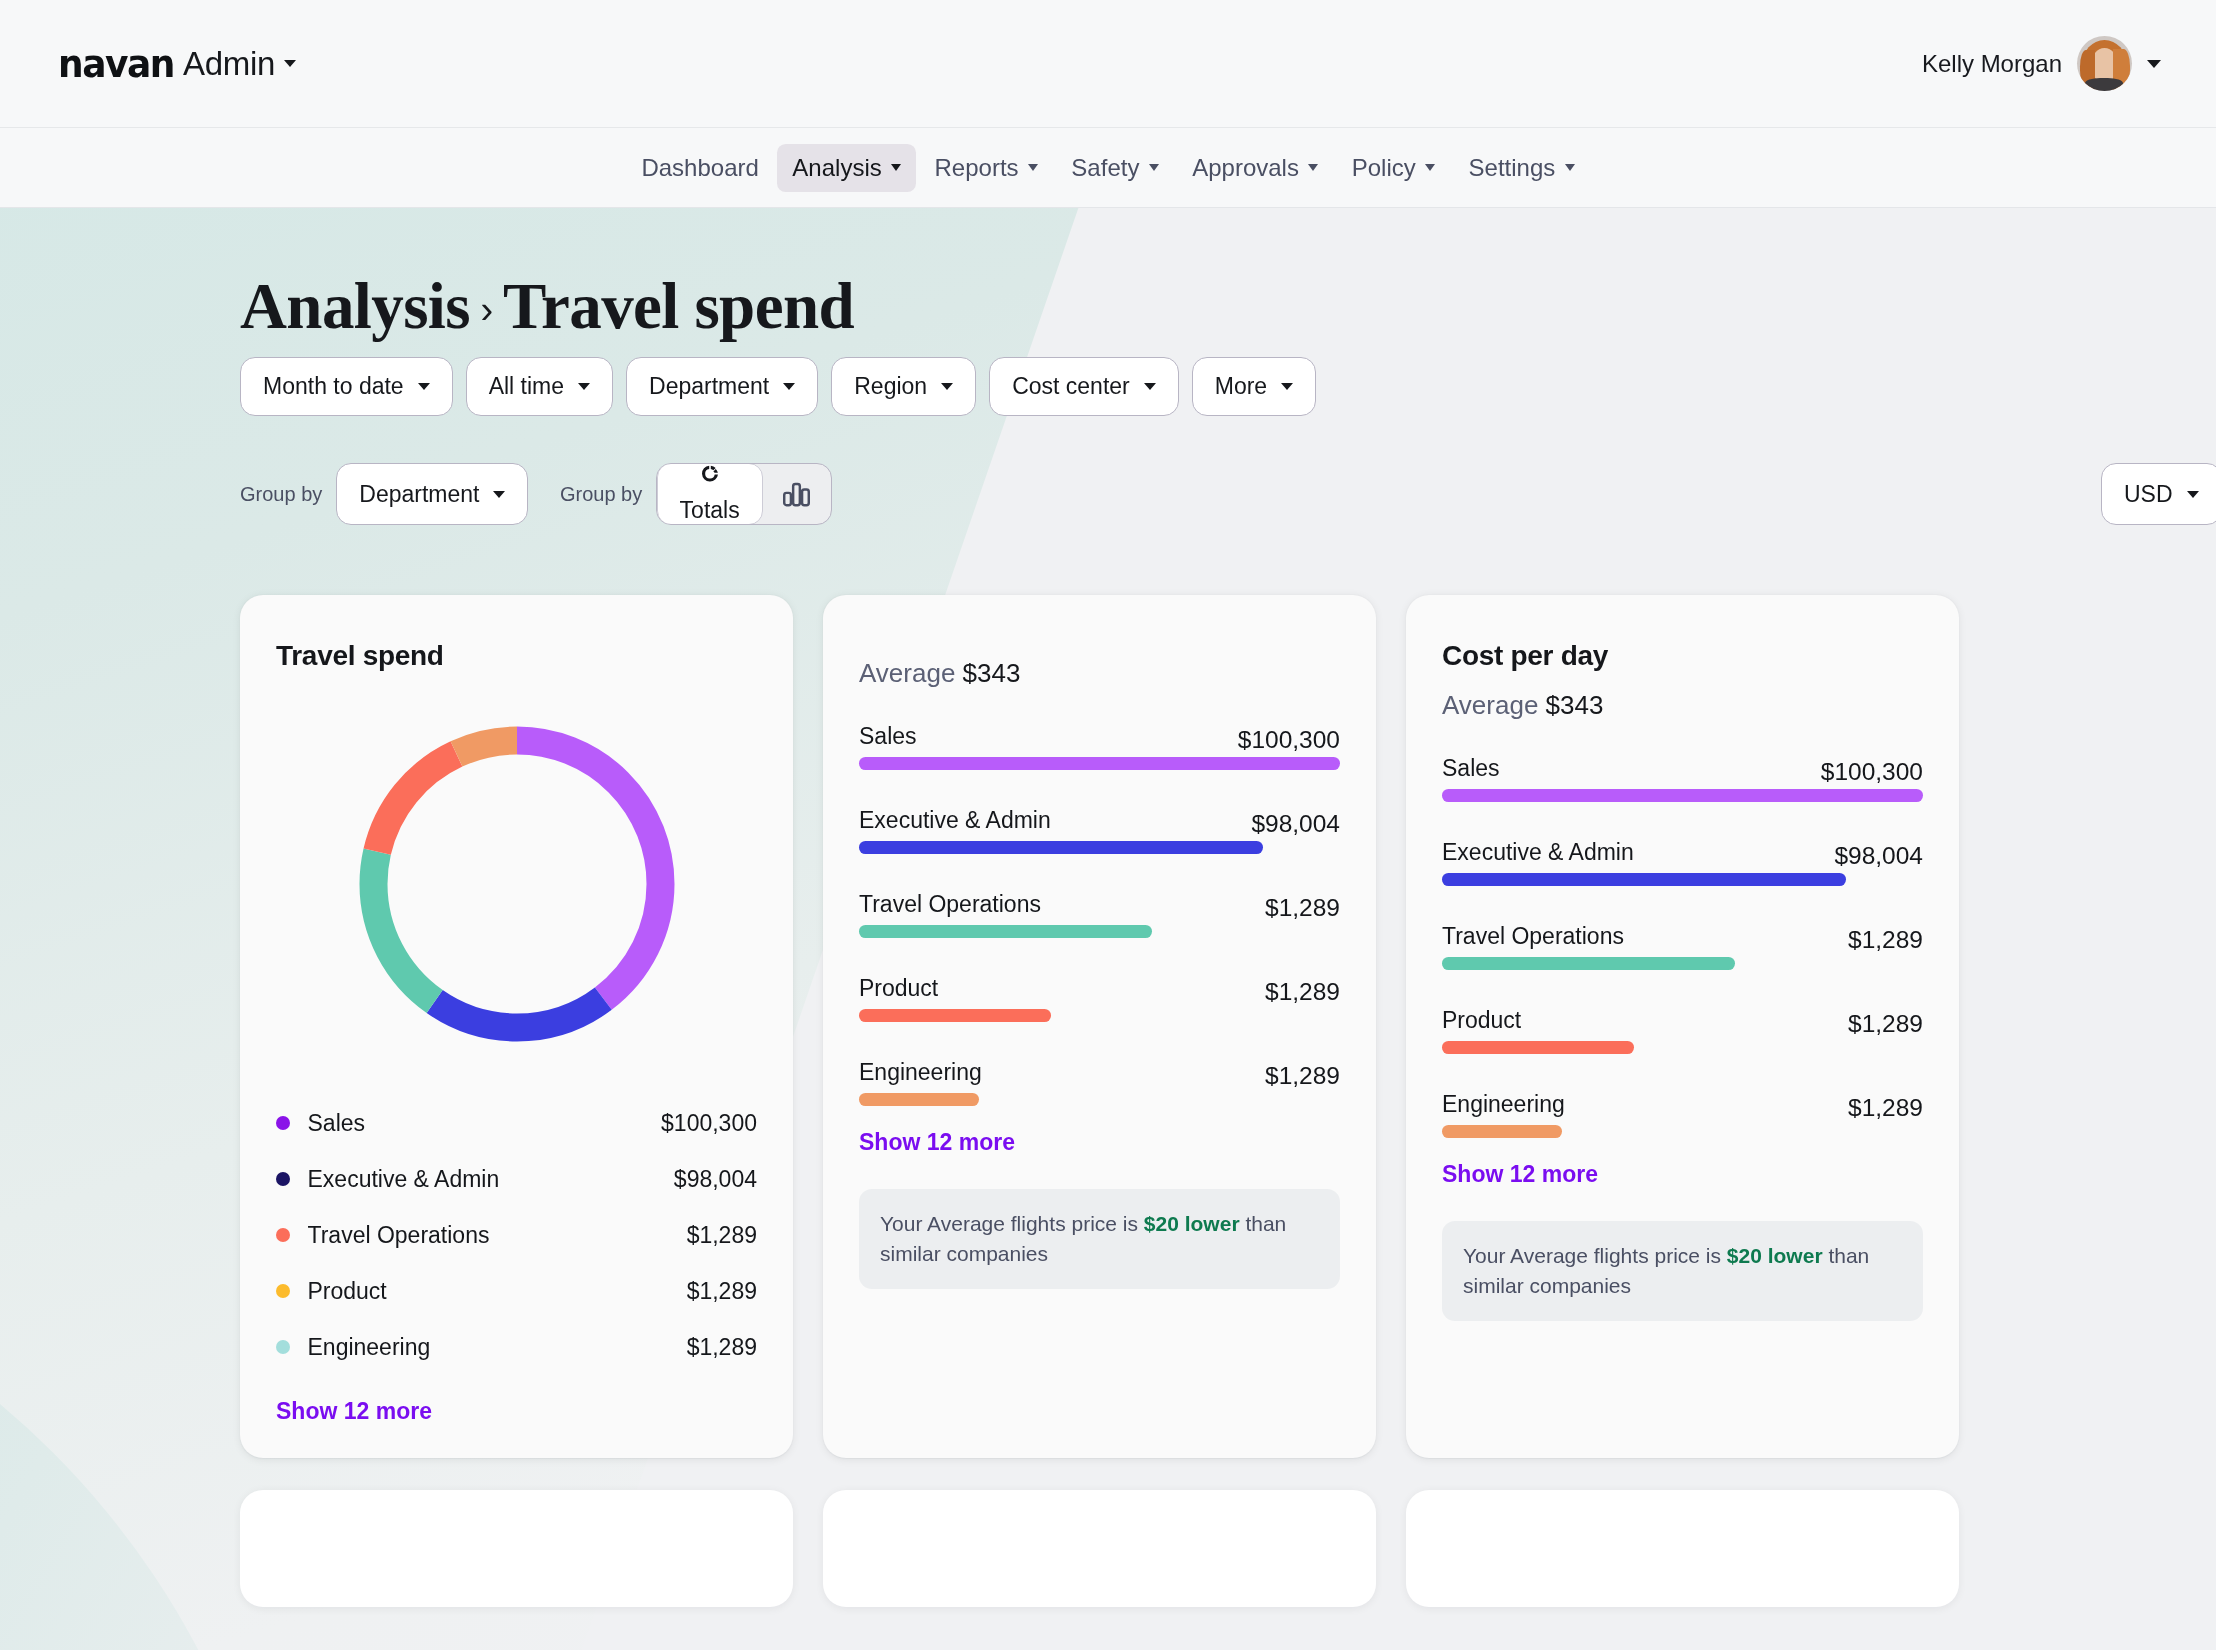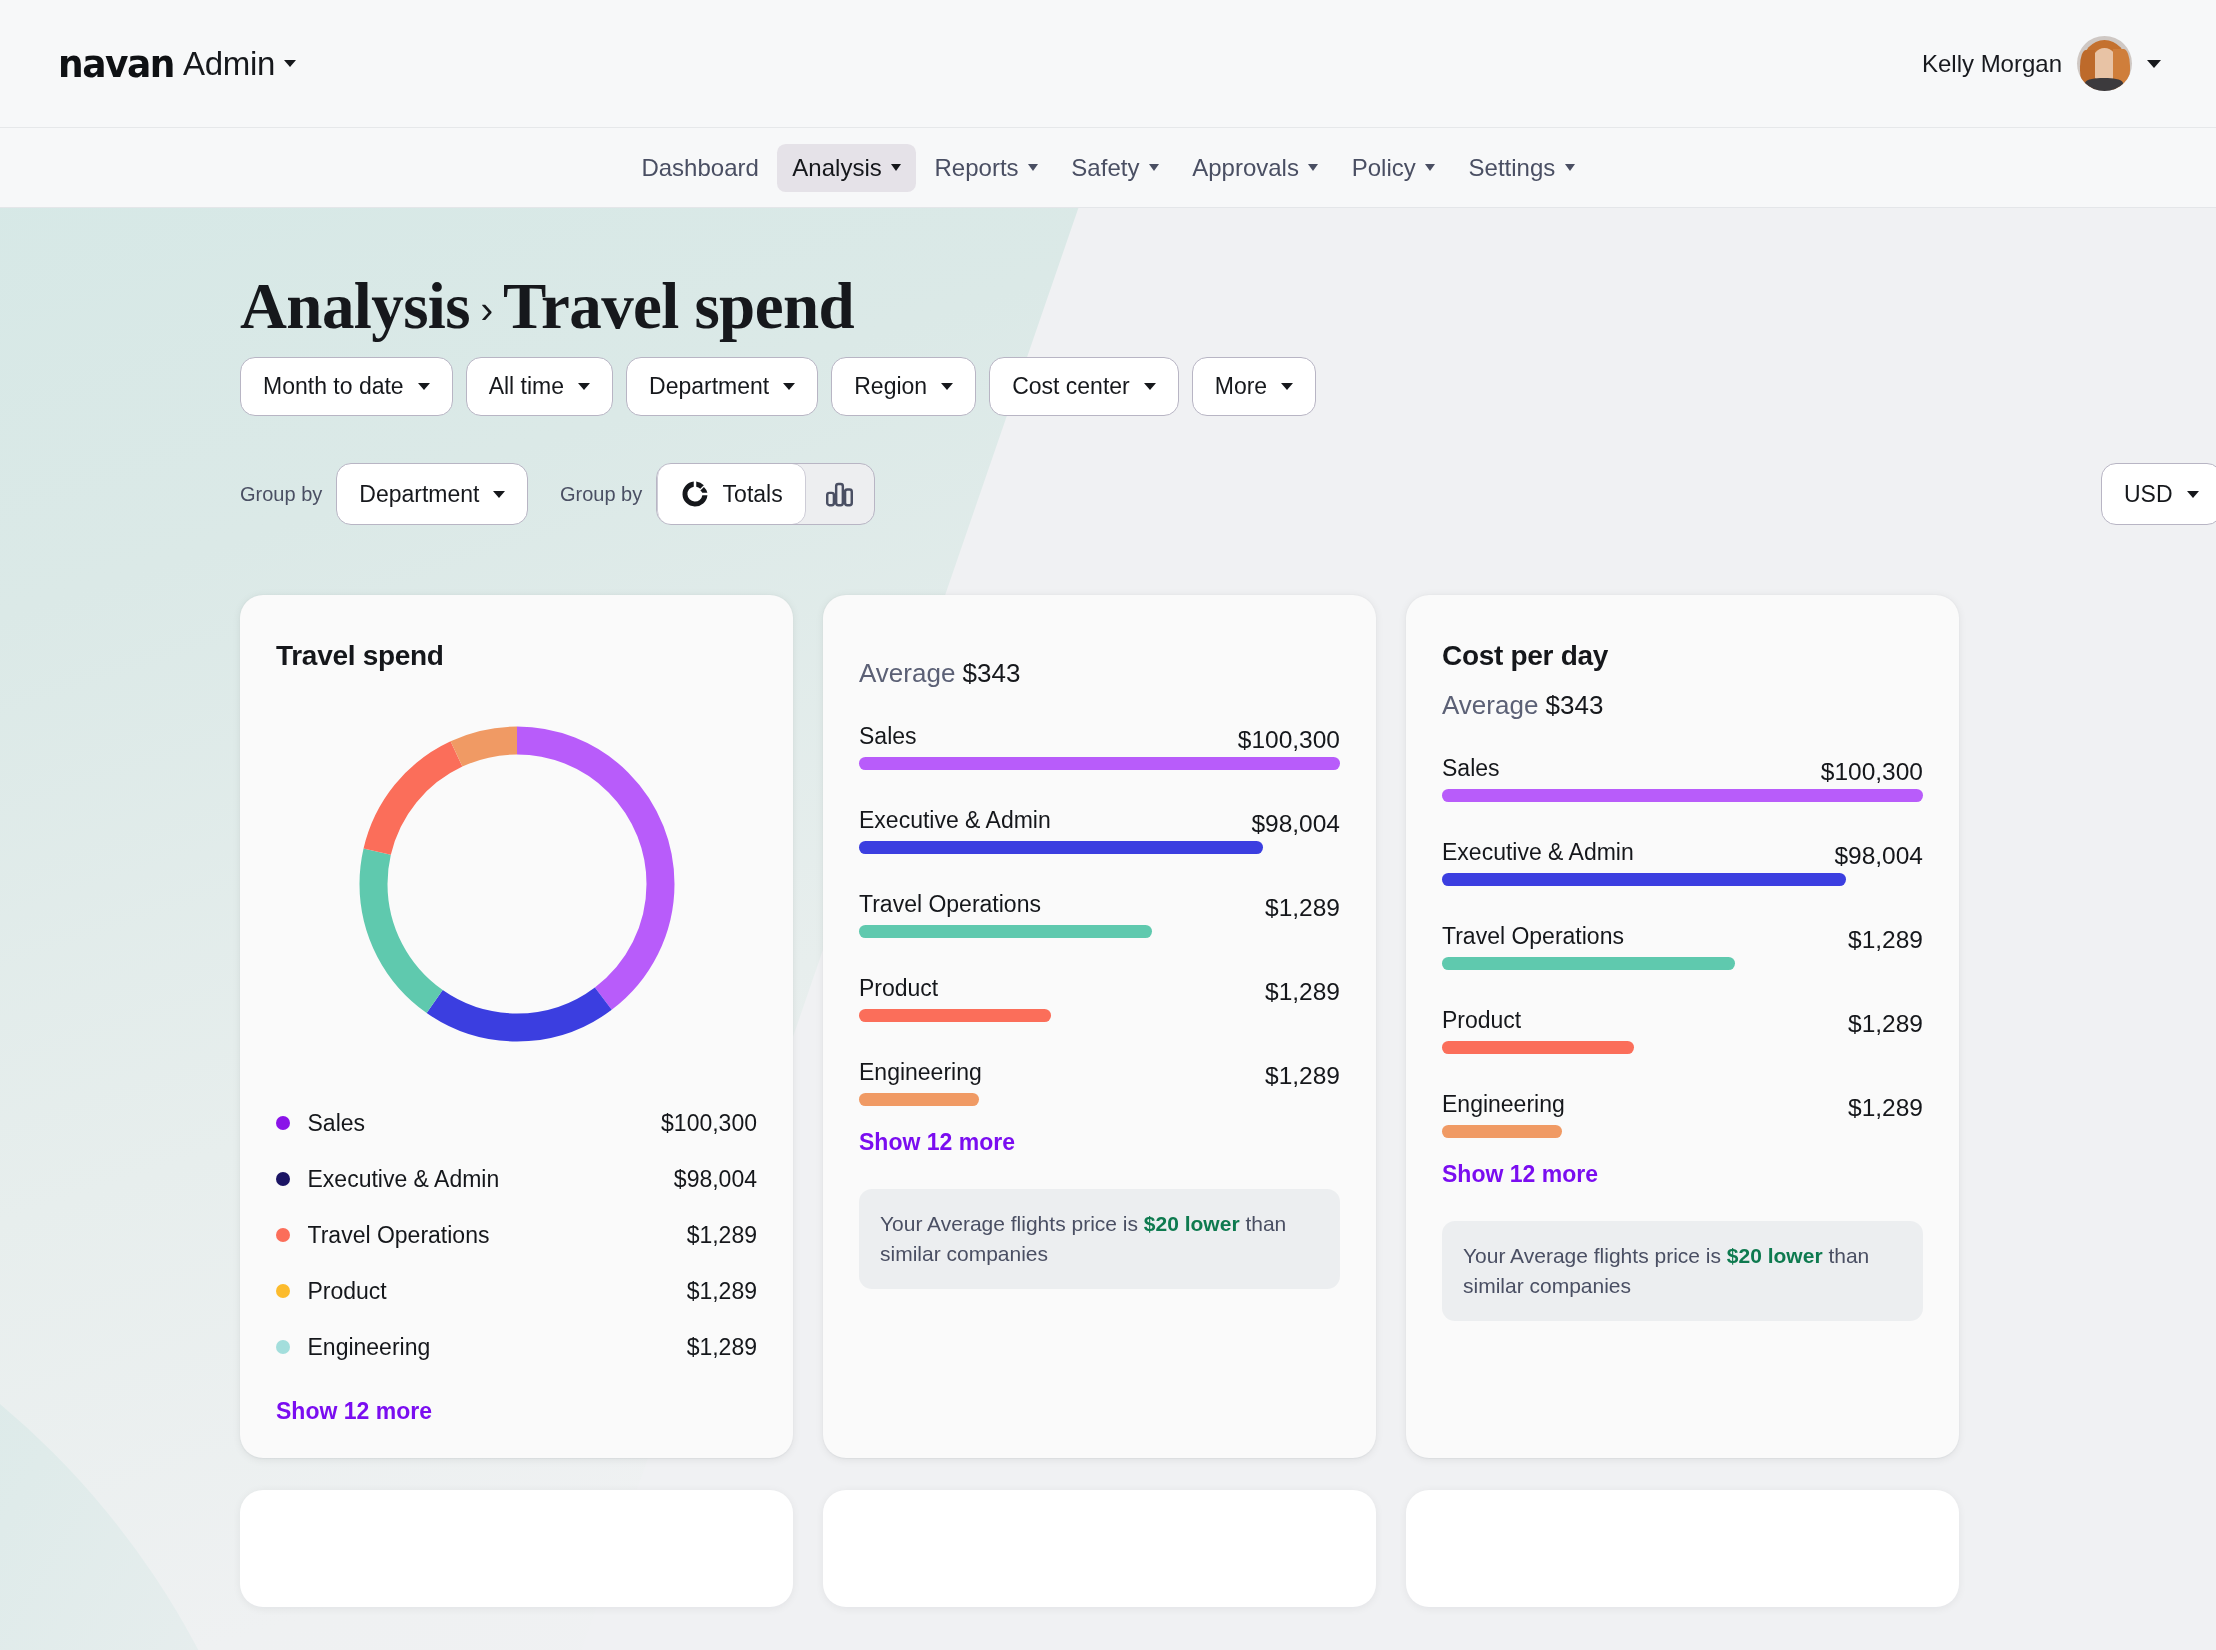--- a/index.html
+++ b/index.html
@@ -248,20 +248,21 @@
     padding: 0 22px;
     font-size: 23px;
     color: #16181c;
     cursor: pointer;
   }
   .seg-btn.active {
     background: #fff;
     border-radius: 14px;
     border: 0.6px solid #cdccd6;
     margin: -0.6px;
+    flex-direction: column;
   }
   .seg-btn.plain { padding: 0 20px; }
   #currency-wrap {
     position: absolute;
     left: 1861px;
     top: 0;
   }
 
   
   #cards {

